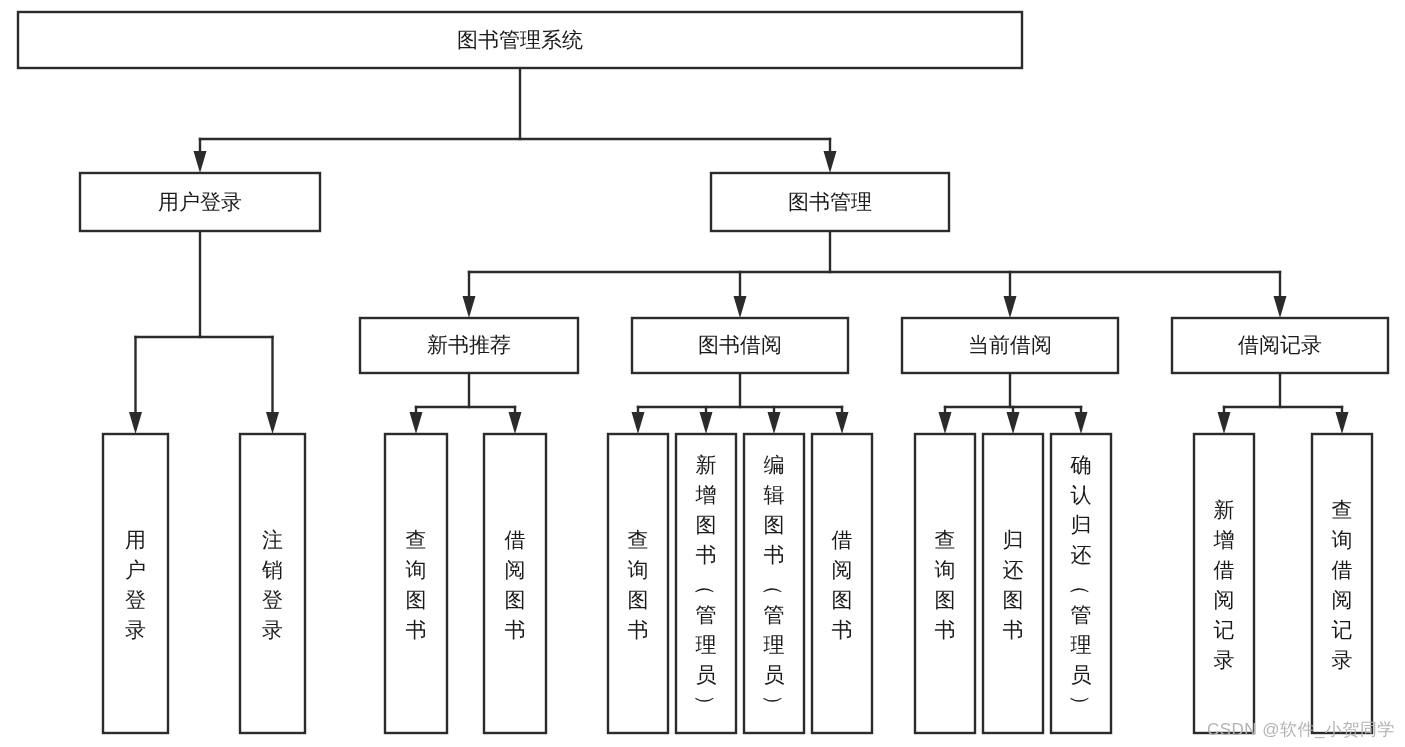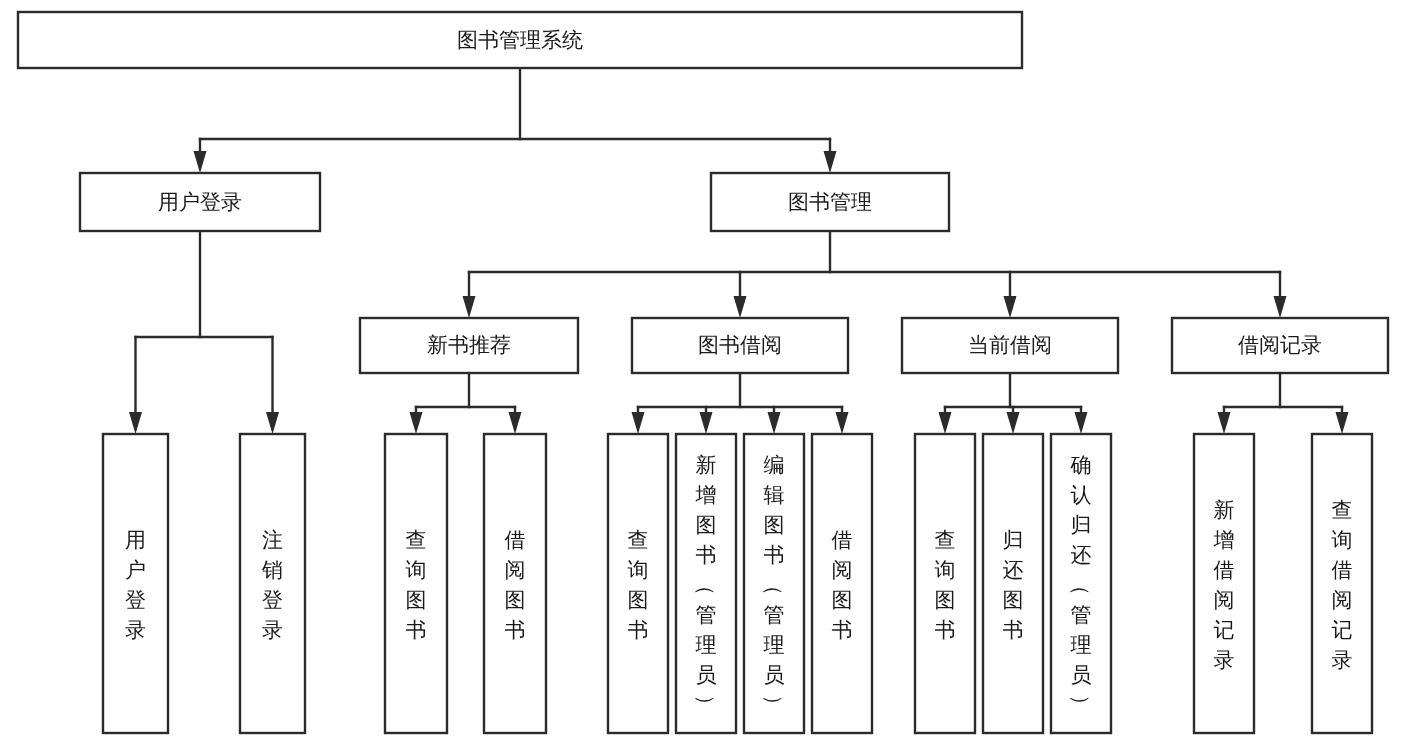--- a/index.html
+++ b/index.html
@@ -278,13 +278,14 @@
           <rect x="1312" y="434" width="60" height="299" class="node-box"></rect>
           <text x="1342" y="516.9" class="node-label-v">查</text>
           <text x="1342" y="546.9" class="node-label-v">询</text>
           <text x="1342" y="576.9" class="node-label-v">借</text>
           <text x="1342" y="606.9" class="node-label-v">阅</text>
           <text x="1342" y="636.9" class="node-label-v">记</text>
           <text x="1342" y="666.9" class="node-label-v">录</text>
         </g>
       </g>
   </svg>
+  <div class="watermark">CSDN @软件_小贺同学</div>
 </div>
 
 </body></html>

